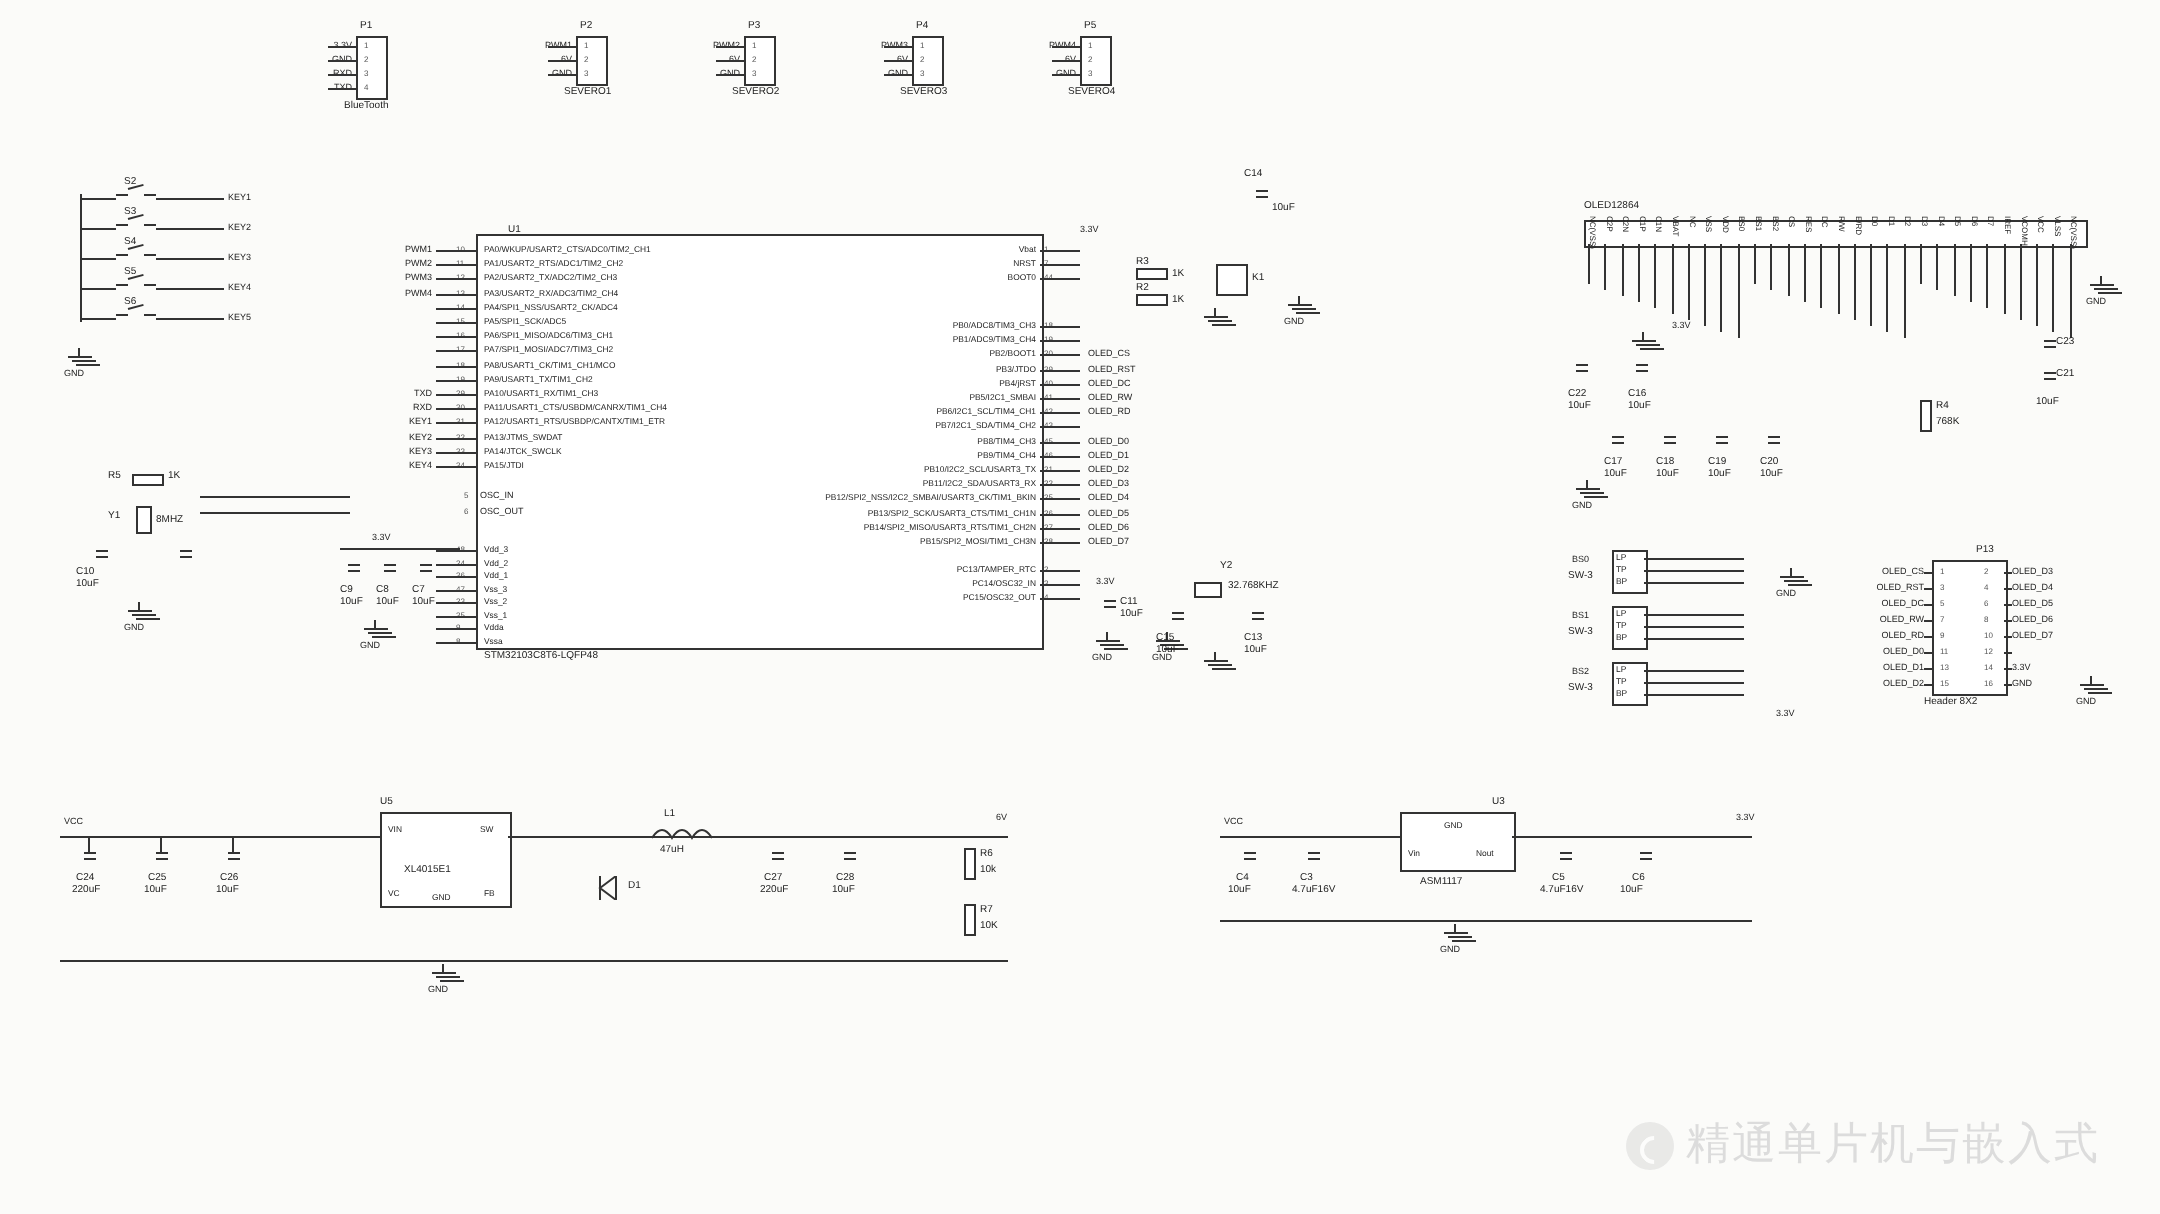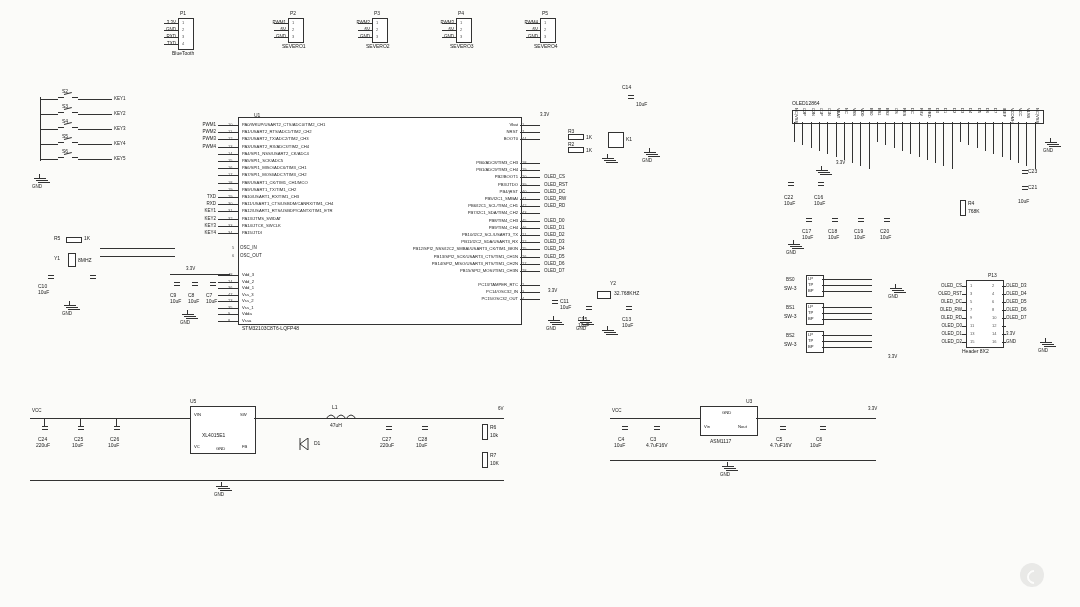--- a/index.html
+++ b/index.html
@@ -685,14 +685,14 @@
       <div class="cap" style="left:210px;top:16px"></div>
       <div class="part-label" style="left:206px;top:26px">C6</div>
       <div class="part-label" style="left:200px;top:32px">10uF</div>
     </div>
   <div class="wire h" style="left:0;top:50px;width:266px"></div>
   <div class="gnd" style="left:112px;top:52px"></div>
   <div class="gnd-txt" style="left:110px;top:62px">GND</div>
 </div>
 
 <div class="watermark">
-  <span class="w-icon"></span>
+  <span class="w-icon"></span><span>精通单片机与嵌入式</span>
 </div>
 
 </body></html>

